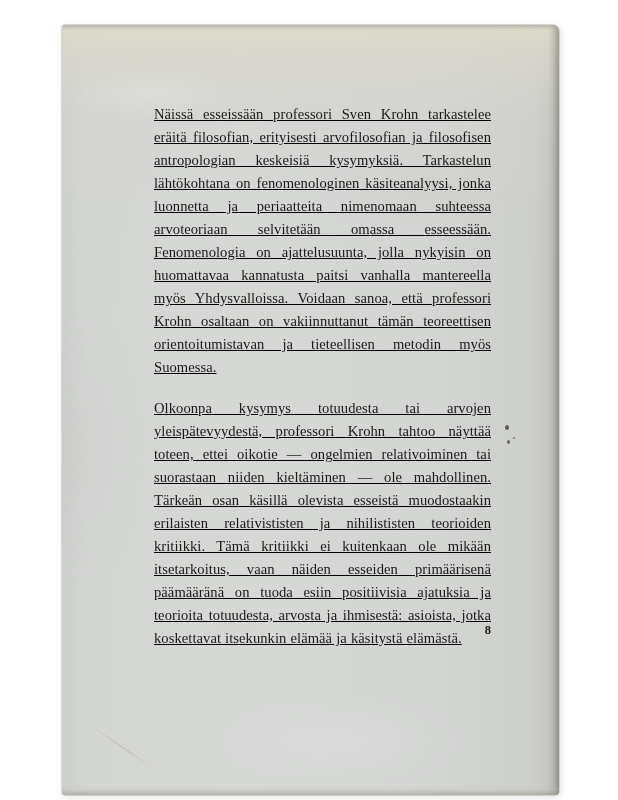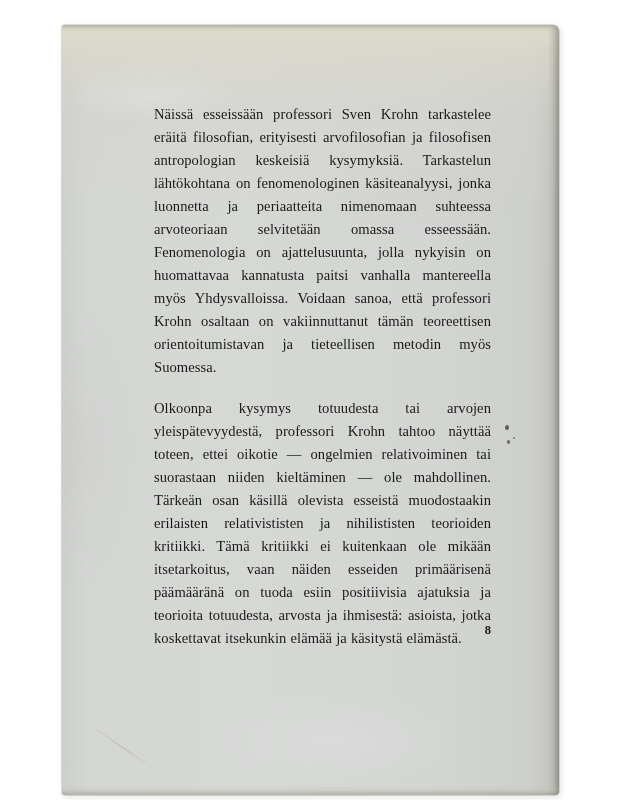--- a/index.html
+++ b/index.html
@@ -127,20 +127,21 @@
     transform: rotate(34deg);
     transform-origin: left center;
   }
 
   
   #text-block {
     position: absolute;
     left: 92px;
     top: 78px;
     width: 337px;
+    text-decoration: underline;
   }
   .para {
     margin: 0 0 18px 0;
     font-family: "Liberation Serif", serif;
     font-size: 14.6px;
     line-height: 23px;
     color: #191a18;
     text-align: justify;
     text-justify: inter-word;
     word-spacing: 0.4px;

